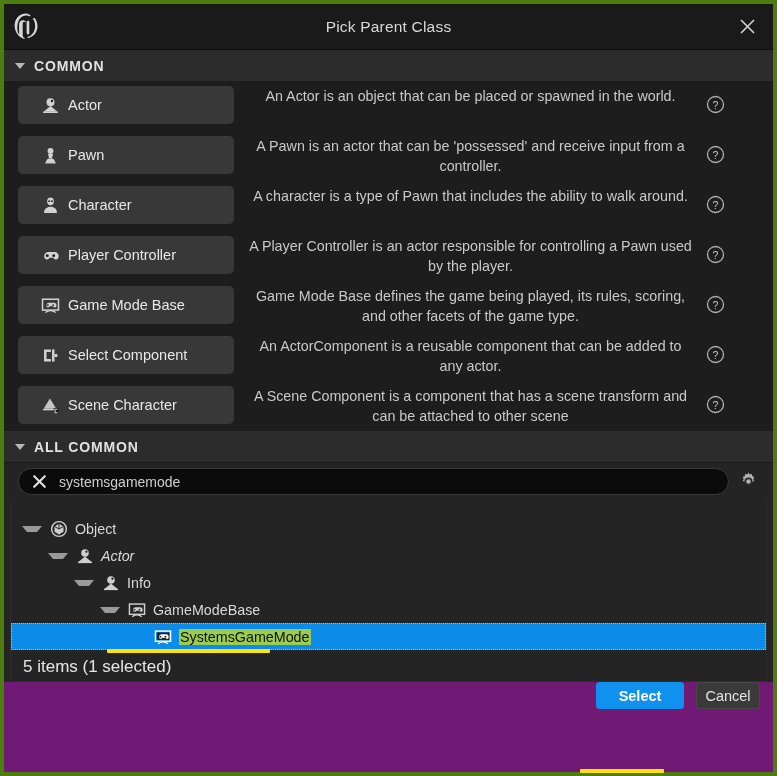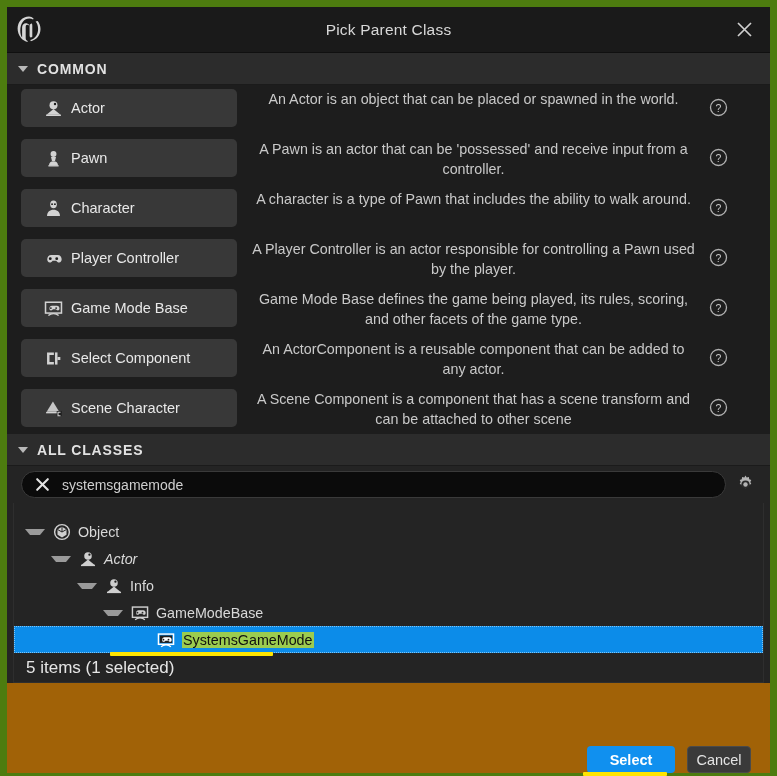--- a/index.html
+++ b/index.html
@@ -5,21 +5,21 @@
   html,body{margin:0;padding:0;background:#1b1b1b;}
   body{
     width:777px;height:776px;overflow:hidden;
     font-family:"Liberation Sans",sans-serif;
     color:#d6d6d6;
     -webkit-font-smoothing:antialiased;
   }
   .dialog{
     position:relative;width:777px;height:776px;
     background:#242424;
-    border:7px solid #4d7c0f;
+    border:4px solid #4d7c0f;
     box-sizing:border-box;
     display:flex;flex-direction:column;
   }
 
   
   .titlebar{
     height:45px;flex:0 0 45px;background:#1a1a1a;
     display:flex;align-items:center;position:relative;
     border-bottom:1px solid #101010;
   }
@@ -147,22 +147,22 @@
   .status-row{
     height:29px;flex:0 0 29px;display:flex;align-items:center;
     padding-left:12px;background:#242424;
     border:1px solid #2e2e2e;border-top:0;margin:0 6px 0 6px;
     position:relative;
   }
   .status-row .st{font-size:17px;color:#e5e5e5;}
 
   
   .footer{
-    flex:0 0 90px;background:#a16207;display:flex;align-items:flex-end;
-    justify-content:flex-end;padding-right:19px;position:relative;
+    flex:0 0 90px;background:#701a75;display:flex;align-items:flex-start;
+    justify-content:flex-end;padding-right:13px;position:relative;
   }
   .btn{
     height:27px;border-radius:4px;display:flex;align-items:center;justify-content:center;
     font-size:14.5px;box-sizing:border-box;position:relative;
   }
   .btn-select{
     background:#1090ef;color:#ffffff;font-weight:bold;width:88px;margin-right:12px;
   }
   .btn-cancel{
     background:#3a3a3a;color:#e4e4e4;width:64px;border:1px solid #4a4a4a;
@@ -335,21 +335,21 @@
           <svg width="19" height="19" viewBox="0 0 19 19">
             <circle cx="9.5" cy="9.5" r="8" fill="none" stroke="#b0b0b0" stroke-width="1.3"></circle>
             <text x="9.5" y="13.6" font-size="10.5" fill="#c6c6c6" text-anchor="middle" font-family="Liberation Sans, sans-serif">?</text>
           </svg>
         </div>
       </div>
     </div>
 
   <div class="section-head">
     <div class="tri"></div>
-    <div class="lbl">ALL CLASSES</div>
+    <div class="lbl">ALL COMMON</div>
   </div>
 
   <div class="all-body">
 
     <div class="search-row">
       <div class="search-box">
         <div class="x">
           <svg width="15" height="15" viewBox="0 0 15 15">
             <path d="M2.2 2.2 L12.8 12.8 M12.8 2.2 L2.2 12.8" stroke="#e2e2e2" stroke-width="2.1" fill="none" stroke-linecap="round"></path>
           </svg>

